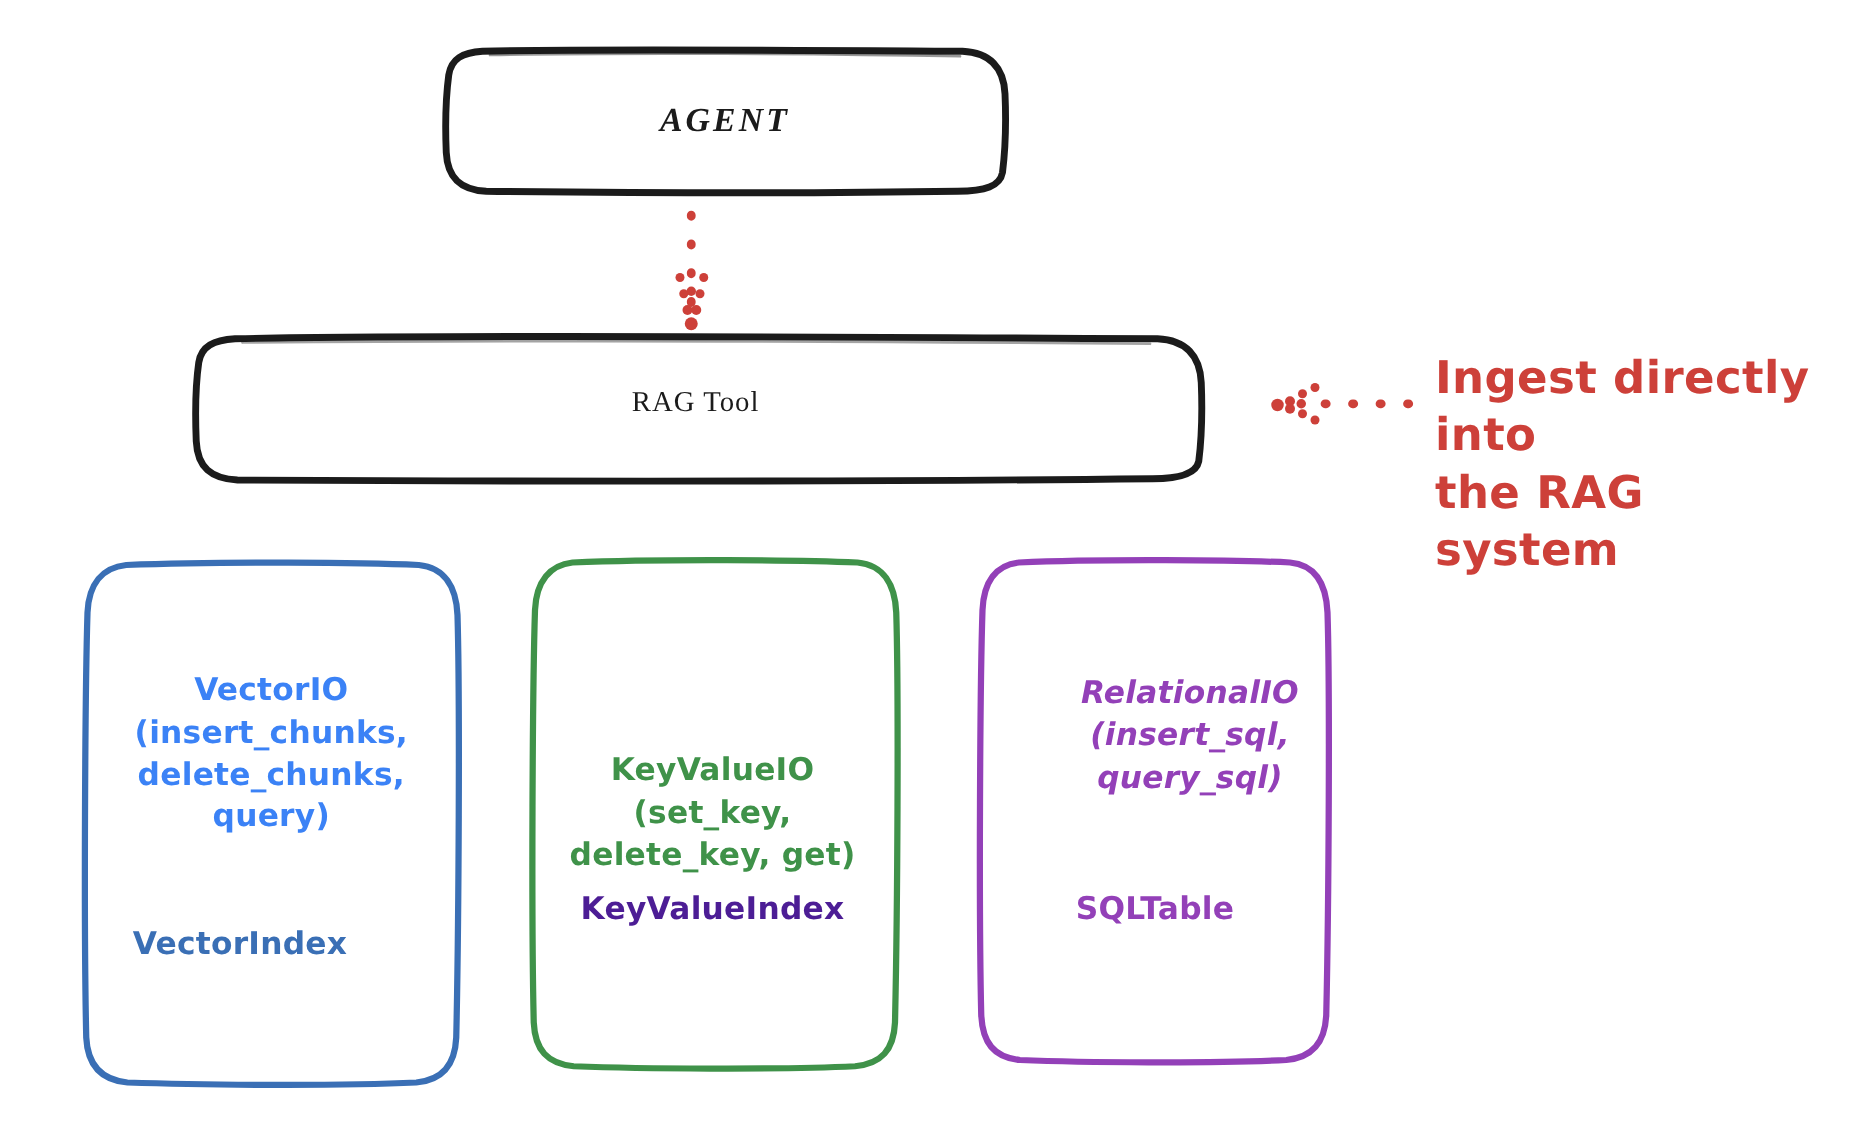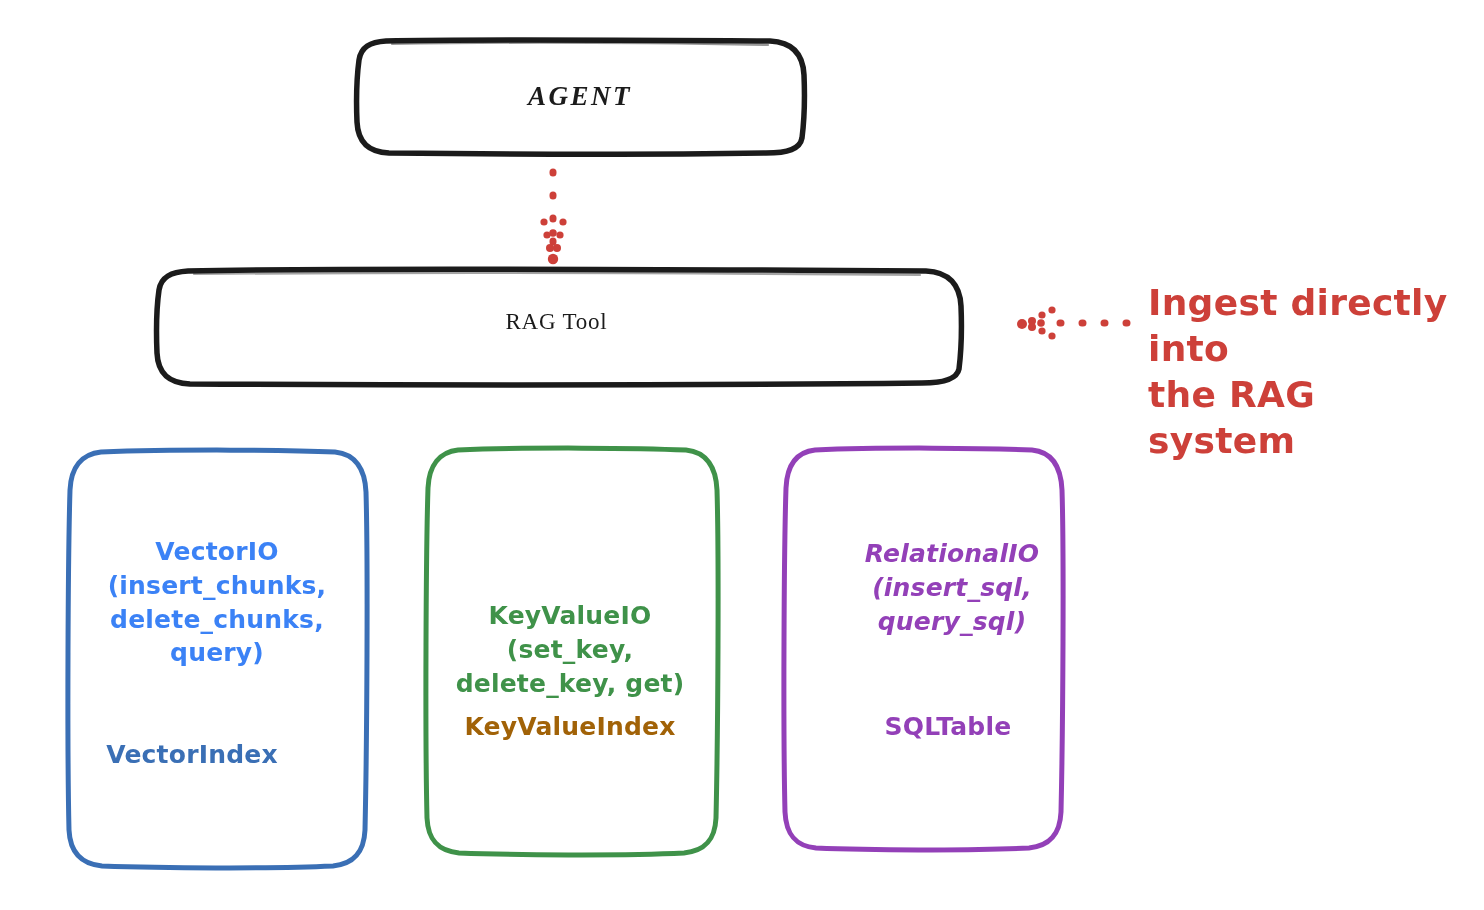--- a/index.html
+++ b/index.html
@@ -56,23 +56,23 @@
     text-align: center;
     font-size: 25px;
     font-weight: 600;
     line-height: 1.35;
     white-space: pre-line;
     letter-spacing: 0.2px;
   }
   #vectorio-api   { left: 72px;  top: 535px; width: 290px; color: #3b82f6; }
   #vectorio-index { left: 72px;  top: 738px; width: 240px; color: #3a6fb5; }
   #kvio-api       { left: 430px; top: 551px; width: 280px; color: #3f9249; margin-top: 48px; }
-  #kvio-index     { left: 430px; top: 710px; width: 280px; color: #a16207; }
+  #kvio-index     { left: 430px; top: 710px; width: 280px; color: #4c1d95; }
   #relio-api      { left: 788px; top: 537px; width: 328px; color: #9340b8; font-style: italic; }
-  #relio-index    { left: 788px; top: 710px; width: 272px; color: #9340b8; padding-left: 24px; }
+  #relio-index    { left: 788px; top: 710px; width: 272px; color: #9340b8; }
   
   #ingest-note {
     position: absolute;
     left: 1148px;
     top: 280px;
     width: 320px;
     font-size: 36px;
     font-weight: 600;
     line-height: 1.28;
     color: #cd4039;

